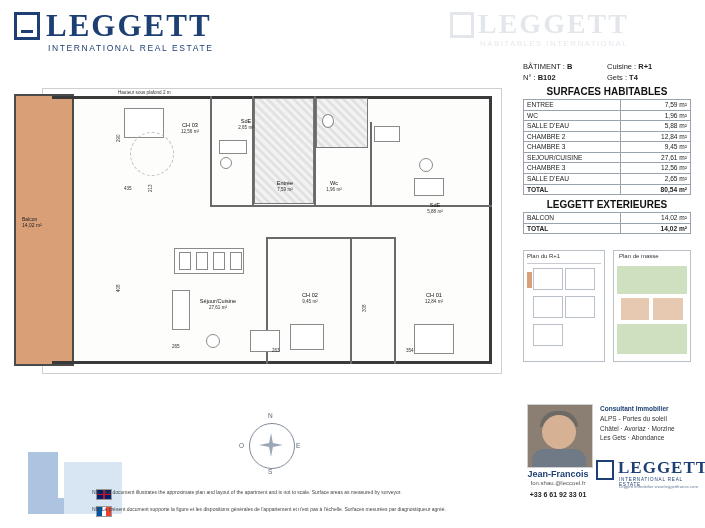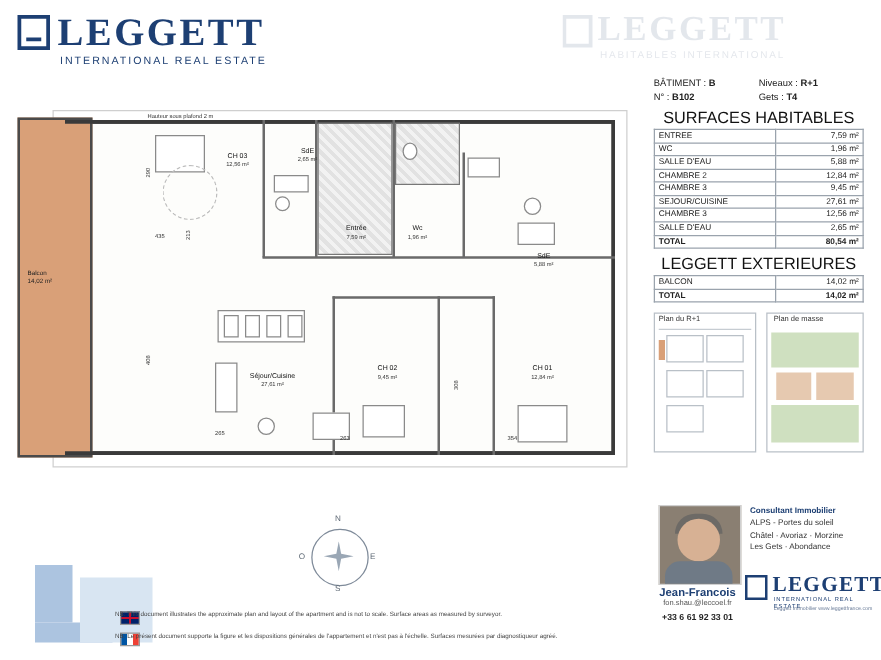--- a/index.html
+++ b/index.html
@@ -17,21 +17,21 @@
   .hdr-ghost .g-sq{position:absolute;left:0;top:4px;width:24px;height:26px;border:3px solid #6b7d99;box-sizing:border-box;}
   .hdr-ghost .g-tx{position:absolute;left:28px;top:0px;font-size:28px;font-weight:bold;letter-spacing:2px;color:#6b7d99;font-family:"Liberation Serif",serif;}
   .hdr-ghost .g-sub{position:absolute;left:30px;top:31px;font-size:8px;letter-spacing:1.4px;color:#6b7d99;}
 
   
   .info{position:absolute;left:523px;top:62px;width:168px;}
   .info-row{display:flex;font-size:7.5px;color:#222;margin-bottom:2px;}
   .info-row .c1{width:50%;}
   .info-row .c2{width:50%;}
   .info-row b{font-weight:bold;}
-  .sec-title{text-align:center;font-size:13px;font-weight:normal;margin:4px 0 2px 0;color:#111;}
+  .sec-title{text-align:center;font-size:10px;font-weight:bold;margin:4px 0 2px 0;color:#111;}
   table.surf{width:100%;border-collapse:collapse;font-size:6.6px;color:#222;}
   table.surf td{border:1px solid #9aa3ad;padding:1px 3px;line-height:1.15;}
   table.surf td.val{text-align:right;width:42%;}
   table.surf tr.tot td{font-weight:bold;}
 
   
   .plan{position:absolute;left:14px;top:62px;width:500px;height:330px;}
   .plan-bg{position:absolute;left:0;top:0;width:100%;height:100%;background:#ffffff;}
   .walls{position:absolute;left:38px;top:34px;width:440px;height:268px;border:3px solid #3a3a3a;background:#fdfdfb;box-sizing:border-box;}
   .hatch-out{position:absolute;left:28px;top:26px;width:460px;height:286px;border:1px solid #cfcfcf;box-sizing:border-box;}
@@ -107,21 +107,21 @@
 
   <div class="hdr-ghost">
     <div class="g-sq"></div>
     <div class="g-tx">LEGGETT</div>
     <div class="g-sub">HABITABLES INTERNATIONAL</div>
   </div>
 
   <div class="info">
     <div class="info-row">
       <div class="c1"><span>BÂTIMENT :</span> <b>B</b></div>
-      <div class="c2"><span>Niveaux :</span> <b>R+1</b></div>
+      <div class="c2"><span>Cuisine :</span> <b>R+1</b></div>
     </div>
     <div class="info-row">
       <div class="c1"><span>N° :</span> <b>B102</b></div>
       <div class="c2"><span>Gets :</span> <b>T4</b></div>
     </div>
 
     <div class="sec-title">SURFACES HABITABLES</div>
     <table class="surf">
       <tbody>
           <tr>

